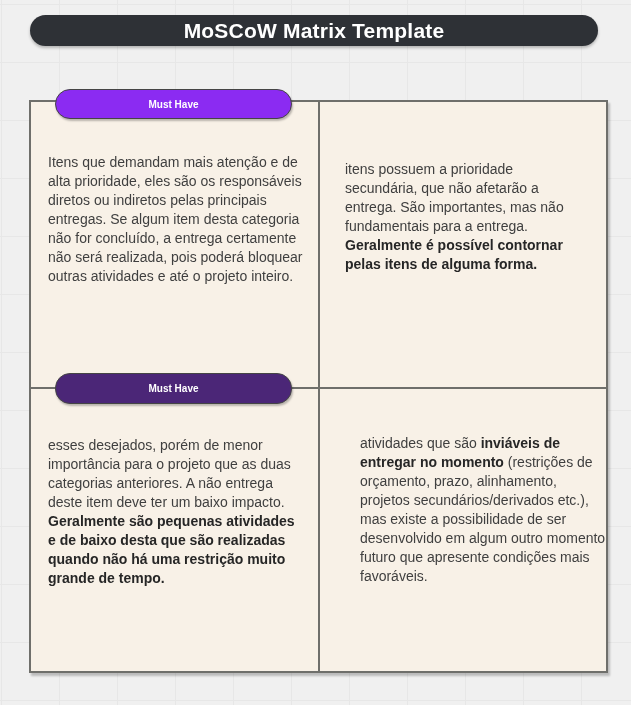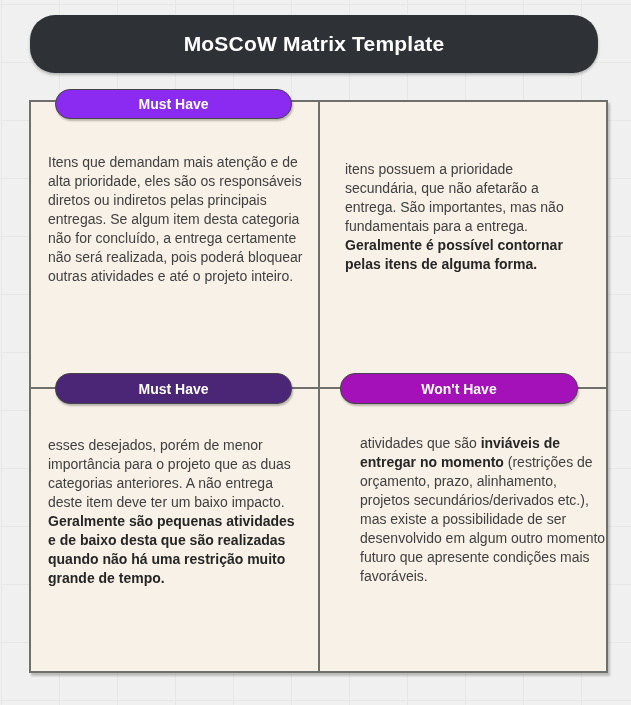--- a/index.html
+++ b/index.html
@@ -14,21 +14,21 @@
     background-color: #f0f0f0;
     background-image:
       linear-gradient(to right, #e7e7e7 1px, transparent 1px),
       linear-gradient(to bottom, #e7e7e7 1px, transparent 1px);
     background-size: 58px 58px;
     background-position: 1px 4px;
   }
   .title-pill {
     position: absolute;
     left: 30px; top: 15px;
-    width: 568px; height: 58px;
+    width: 568px; height: 31px;
     background: #2e3136;
     border-radius: 25px;
     display: flex; align-items: center; justify-content: center;
     box-shadow: 0 2px 3px rgba(0,0,0,0.25);
   }
   .title-pill span {
     color: #ffffff;
     font-size: 21px;
     font-weight: 700;
     letter-spacing: 0.2px;
@@ -57,21 +57,21 @@
     position: absolute;
     height: 28px;
     border-radius: 15px;
     border: 1px solid #454545;
     display: flex; align-items: center; justify-content: center;
     box-shadow: 1px 2px 2px rgba(0,0,0,0.25);
     z-index: 3;
   }
   .header-pill span {
     color: #ffffff;
-    font-size: 14px;
+    font-size: 10px;
     font-weight: 700;
   }
   .pill-must   { left: 55px;  top: 89px;  width: 235px; }
   .pill-should { left: 340px; top: 89px;  width: 236px; }
   .pill-could  { left: 55px;  top: 373px; width: 235px; height: 29px; }
   .pill-wont   { left: 340px; top: 373px; width: 236px; height: 29px; }
   .body-text {
     position: absolute;
     color: #3f3f3f;
     font-size: 14px;
@@ -97,22 +97,19 @@
     <div class="divider-v"></div>
     <div class="divider-h"></div>
   </div>
 
   <div class="header-pill pill-must" style="background: rgb(139, 43, 242);">
     <span>Must Have</span>
   </div>
   <div class="header-pill pill-could" style="background: rgb(75, 38, 119);">
     <span>Must Have</span>
   </div>
-  <div class="header-pill pill-wont" style="background: rgb(164, 17, 184);">
-    <span>Won't Have</span>
-  </div>
 
   <div class="body-text text-must"><span>Itens que demandam mais atenção e de alta prioridade, eles são os responsáveis diretos ou indiretos pelas principais entregas. Se algum item desta categoria não for concluído, a entrega certamente não será realizada, pois poderá bloquear outras atividades e até o projeto inteiro.</span></div>
   <div class="body-text text-should"><span>itens possuem a prioridade secundária, que não afetarão a entrega. São importantes, mas não fundamentais para a entrega. </span><span class="b">Geralmente é possível contornar pelas itens de alguma forma.</span></div>
   <div class="body-text text-could"><span>esses desejados, porém de menor importância para o projeto que as duas categorias anteriores. A não entrega deste item deve ter um baixo impacto. </span><span class="b">Geralmente são pequenas atividades e de baixo desta que são realizadas quando não há uma restrição muito grande de tempo.</span></div>
   <div class="body-text text-wont"><span>atividades que são </span><span class="b">inviáveis de entregar no momento</span><span> (restrições de orçamento, prazo, alinhamento, projetos secundários/derivados etc.), mas existe a possibilidade de ser desenvolvido em algum outro momento futuro que apresente condições mais favoráveis.</span></div>
 
 </div>
 
 </body></html>

